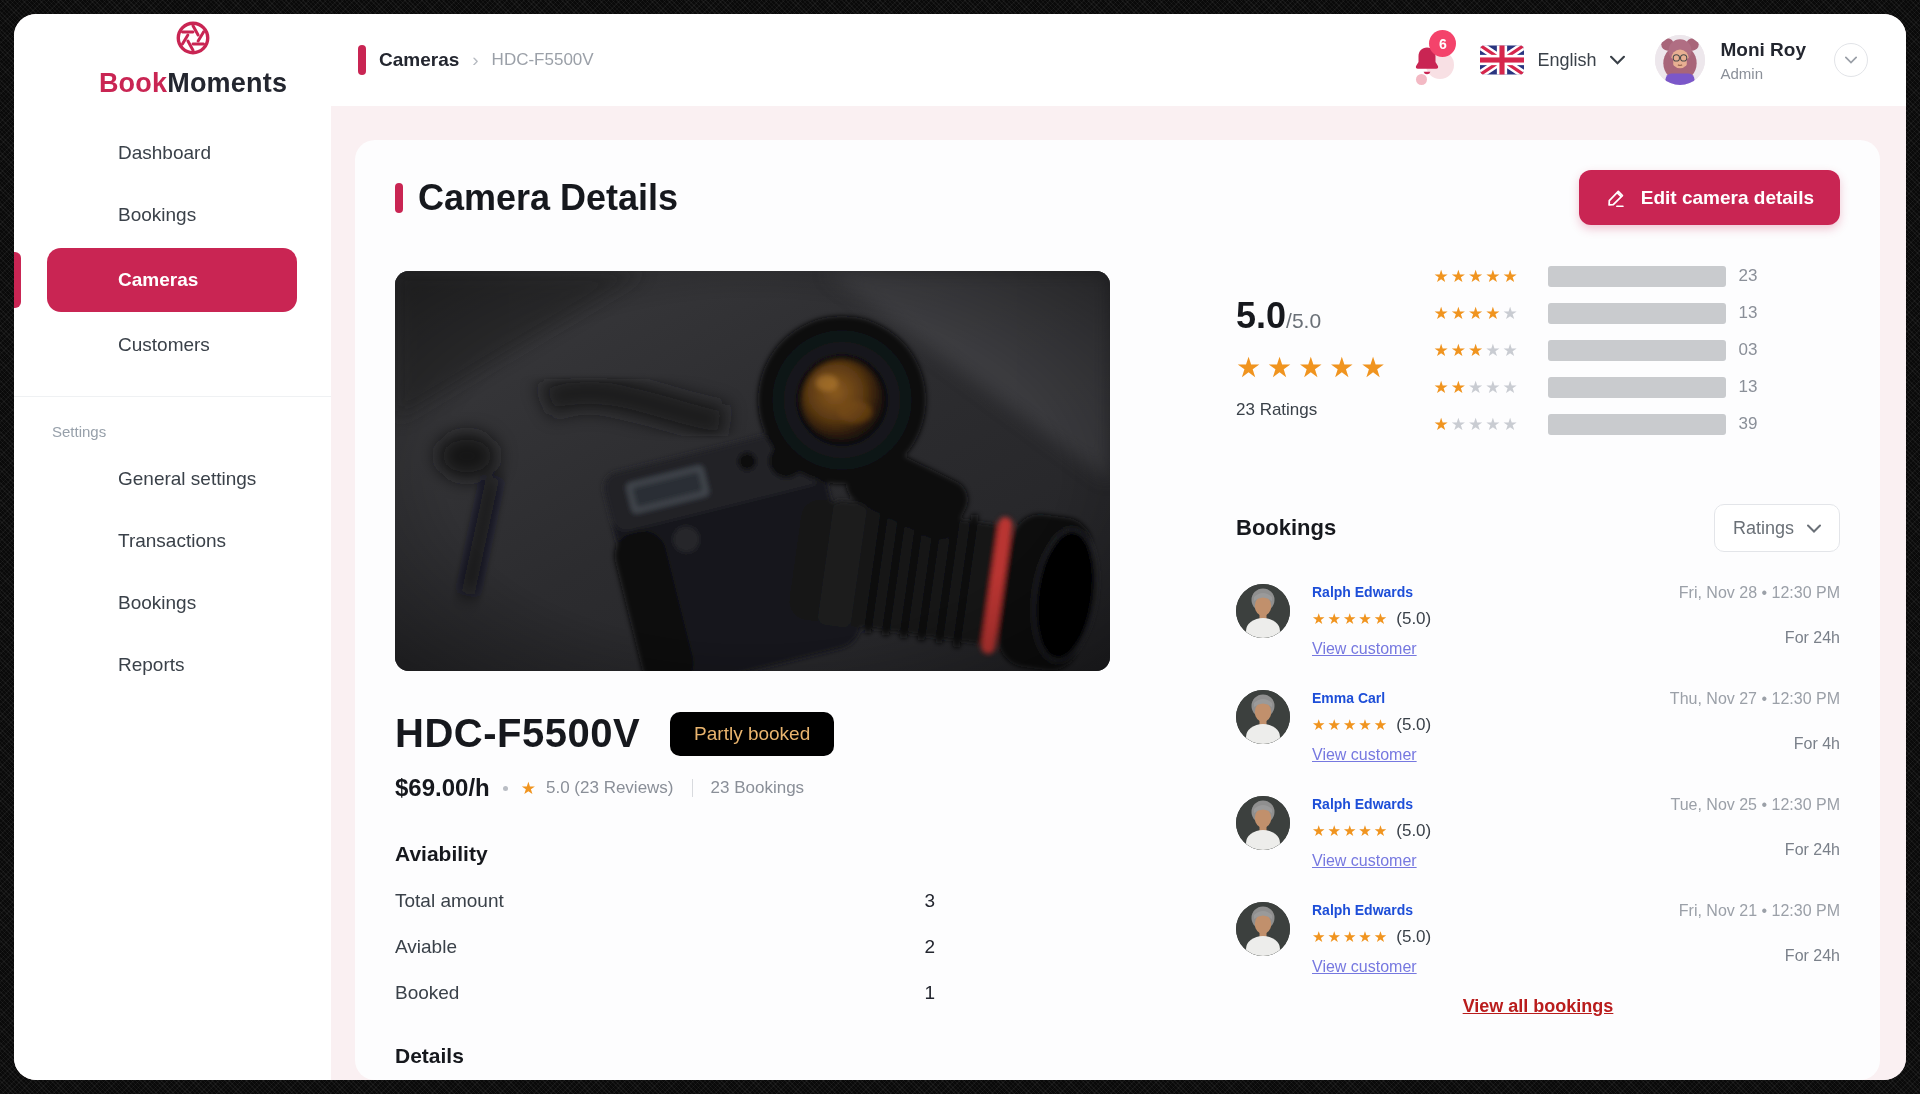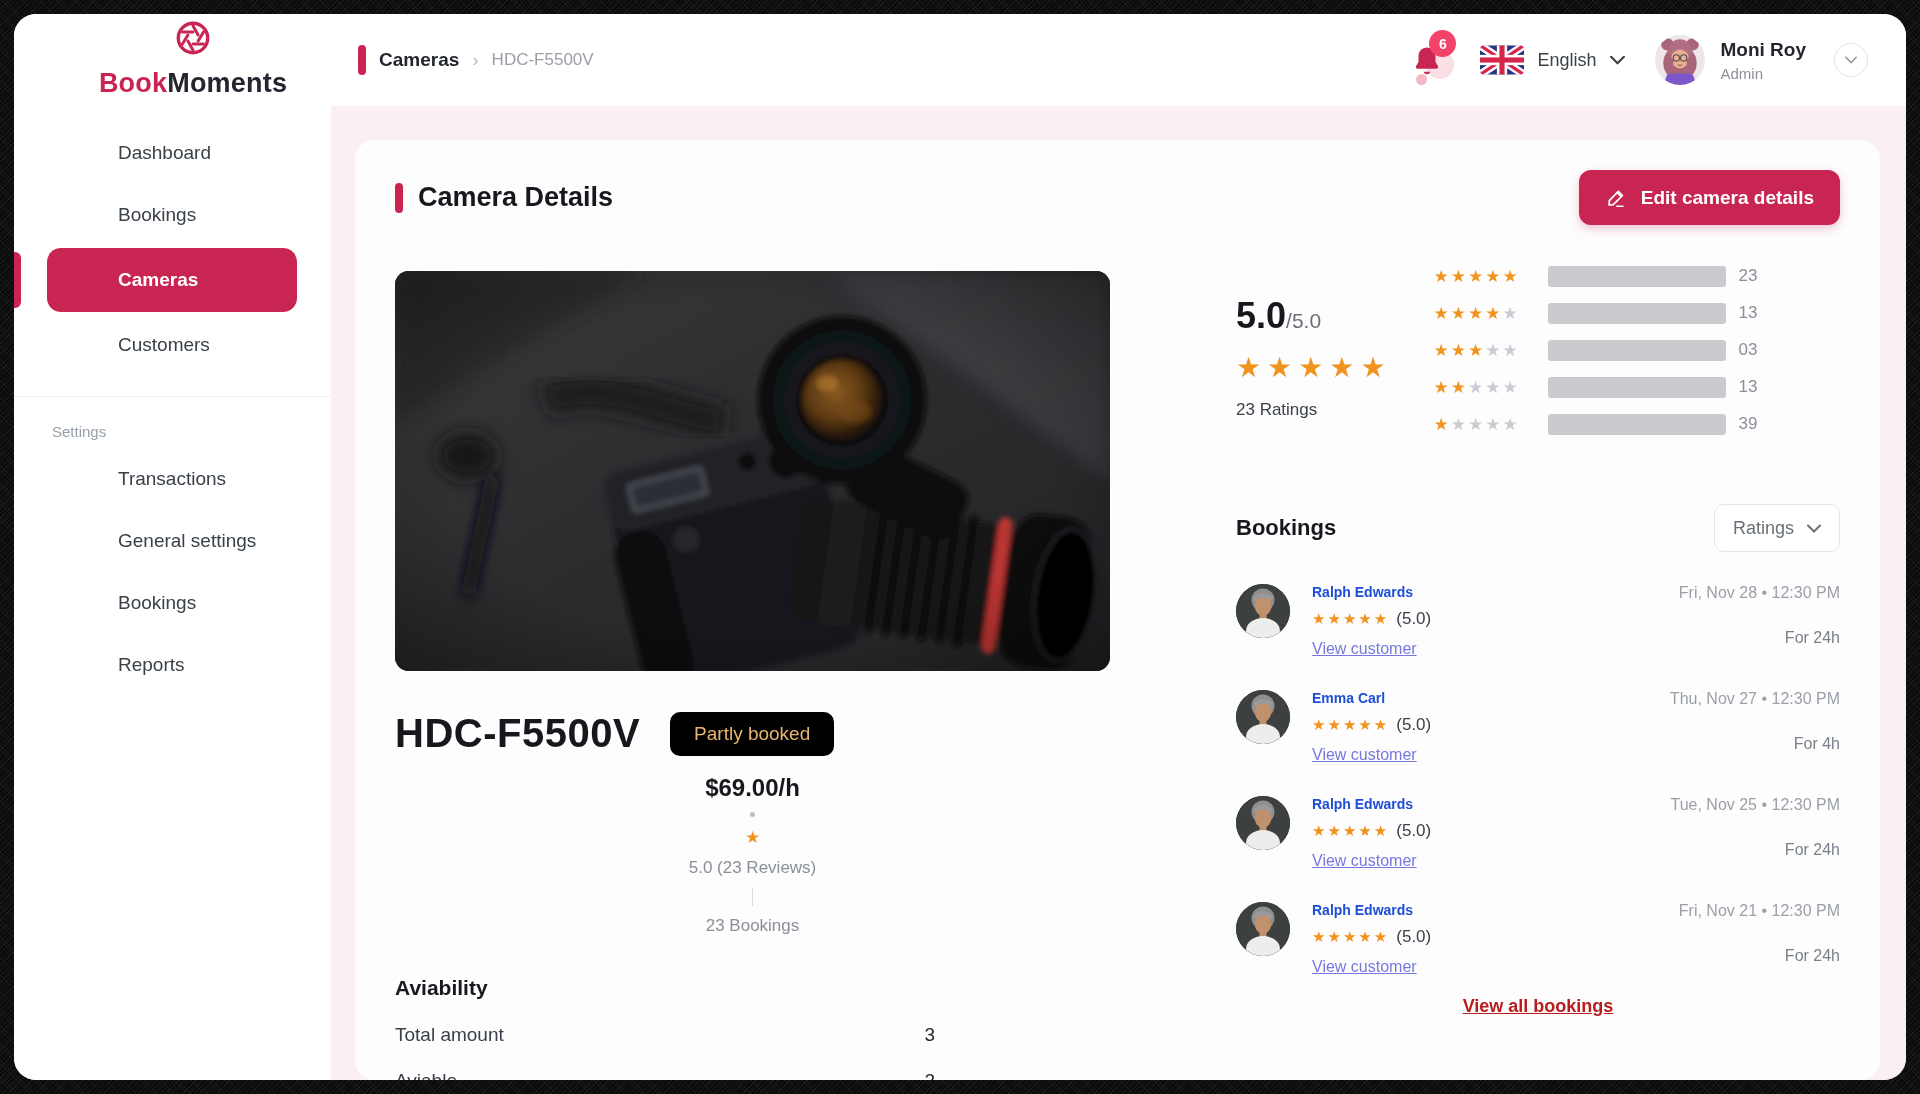--- a/index.html
+++ b/index.html
@@ -43,31 +43,31 @@
   .nav-item{height:62px;display:flex;align-items:center;padding-left:104px;font-size:19px;color:#3A4149;cursor:pointer;box-sizing:border-box;}
   .nav-item.active{margin:2px 34px 2px 33px;padding-left:71px;height:64px;background:#C92553;color:#FFFFFF;font-weight:bold;border-radius:14px;}
   .active-edge{position:absolute;left:0;top:146px;width:7px;height:56px;background:#C92553;border-radius:0 6px 6px 0;}
   .side-divider{height:1px;background:#EFF1F3;margin-top:20px;}
   .settings-label{padding:26px 0 8px 38px;font-size:15px;color:#97A0AA;}
 
   
   .content{position:absolute;top:92px;left:317px;right:0;bottom:0;box-sizing:border-box;padding:34px 26px 0 24px;background:#FAF0F2;}
   .card{background:#FDFDFE;border-radius:20px;padding:30px 40px 40px 40px;height:100%;box-sizing:border-box;overflow:hidden;}
   .card-head{display:flex;align-items:center;justify-content:space-between;}
-  .section-title{display:flex;align-items:center;gap:15px;font-size:27px;font-weight:bold;color:#16181D;}
+  .section-title{display:flex;align-items:center;gap:15px;font-size:36px;font-weight:bold;color:#16181D;}
   .title-bar{width:8px;height:30px;border-radius:4px;background:#C92553;}
   .edit-btn{display:flex;align-items:center;gap:14px;background:#C92553;color:#fff;font-size:19px;font-weight:bold;
     border:none;border-radius:12px;height:55px;padding:0 26px;cursor:pointer;box-shadow:0 4px 10px rgba(201,37,83,.25);}
   .card-body{display:flex;gap:126px;margin-top:20px;}
   .col-left{width:715px;flex-shrink:0;padding-top:26px;}
   .cam-img{width:715px;height:400px;border-radius:14px;overflow:hidden;background:#2b2b2e;}
   .cam-title-row{display:flex;align-items:center;gap:30px;margin-top:40px;}
   .cam-name{font-size:40px;font-weight:bold;color:#16181D;letter-spacing:.5px;margin:0;}
   .badge{background:#000000;color:#E9B46E;font-size:19px;padding:11px 24px;border-radius:10px;}
-  .price-row{display:flex;align-items:center;gap:10px;margin-top:18px;flex-direction:column;}
+  .price-row{display:flex;align-items:center;gap:10px;margin-top:18px;}
   .price{font-size:24px;font-weight:bold;color:#16181D;}
   .sep-dot{width:5px;height:5px;border-radius:50%;background:#B9BDC4;margin:0 3px;}
   .star-inline{color:#F0941F;font-size:17px;}
   .meta{font-size:17px;color:#8A8F98;}
   .sep-pipe{width:1px;height:18px;background:#D8DADE;margin:0 8px;}
   .sub-h{font-size:21px;font-weight:bold;color:#16181D;margin:40px 0 0 0;}
   .avail-row{display:flex;justify-content:space-between;width:540px;margin-top:24px;font-size:19px;color:#3A4149;}
   .avail-val{color:#23262F;}
 
   
@@ -218,24 +218,24 @@
             <span class="nav-label">Cameras</span>
           </div>
           <div class="nav-item">
             <span class="nav-label">Customers</span>
           </div>
         </nav>
     <div class="side-divider"></div>
     <div class="settings-label">Settings</div>
     <nav>
           <div class="nav-item">
+            <span class="nav-label">General settings</span>
+          </div>
+          <div class="nav-item">
             <span class="nav-label">Transactions</span>
-          </div>
-          <div class="nav-item">
-            <span class="nav-label">General settings</span>
           </div>
           <div class="nav-item">
             <span class="nav-label">Bookings</span>
           </div>
           <div class="nav-item">
             <span class="nav-label">Reports</span>
           </div>
         </nav>
   </aside>
 

